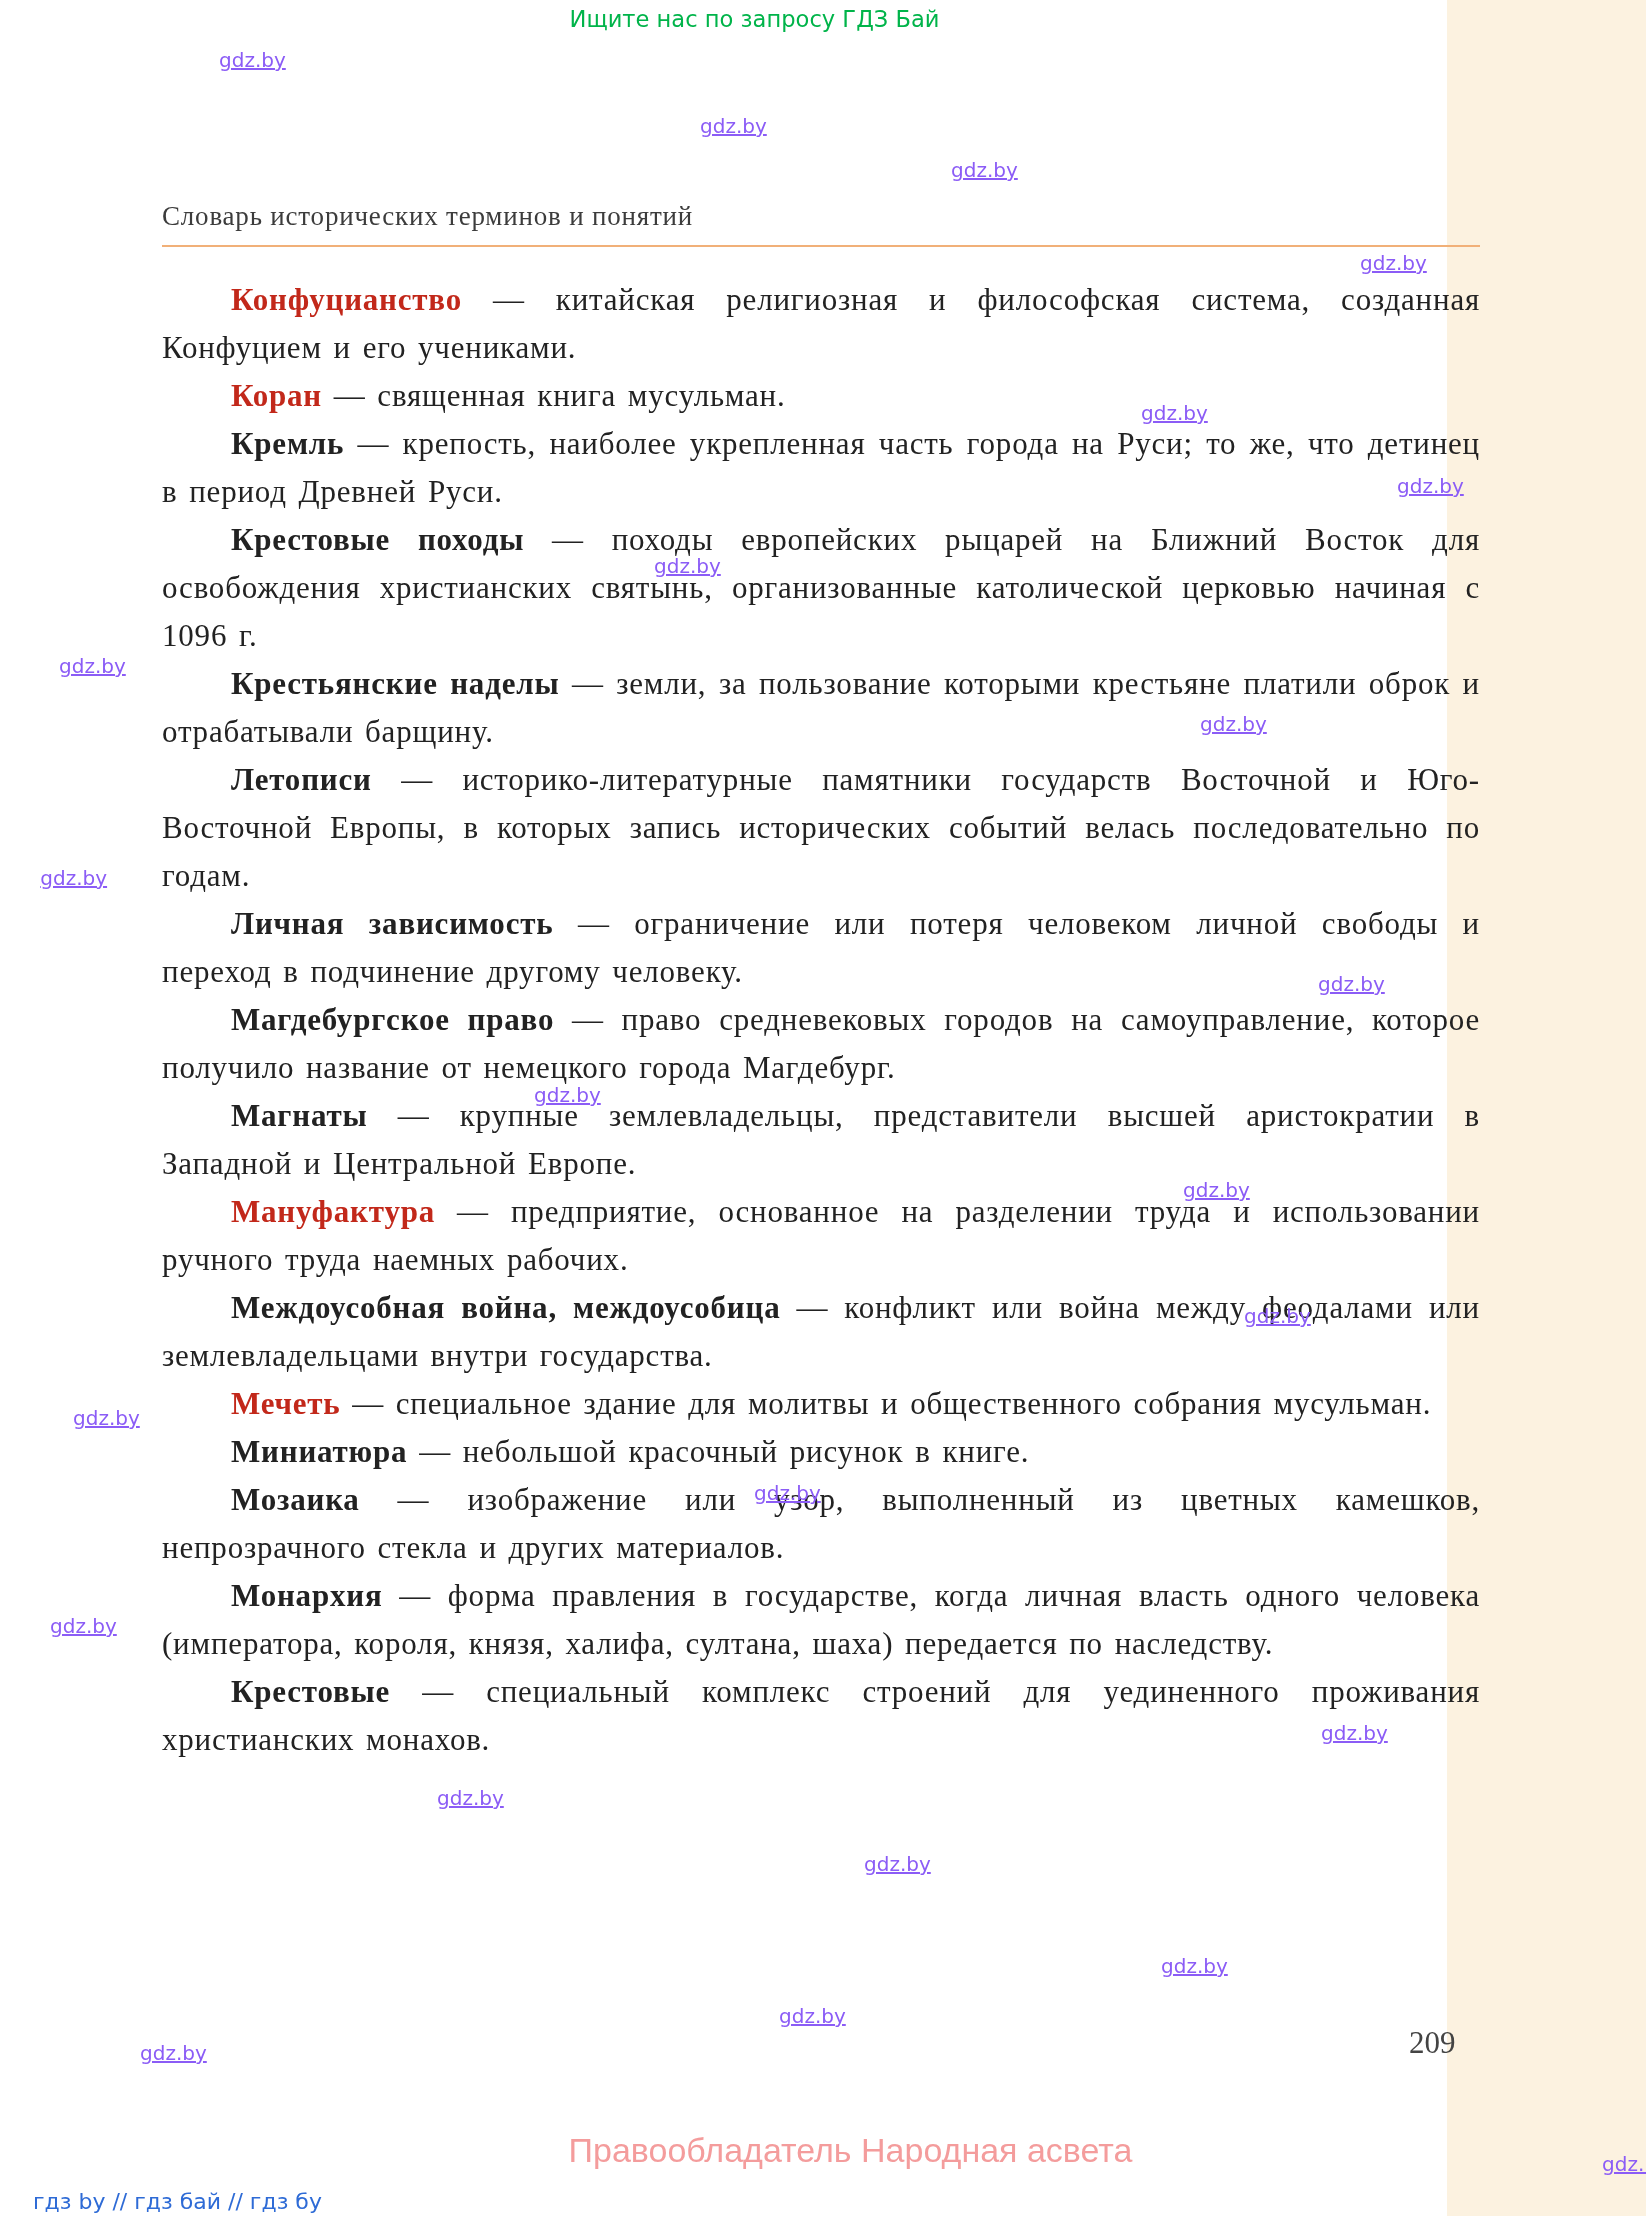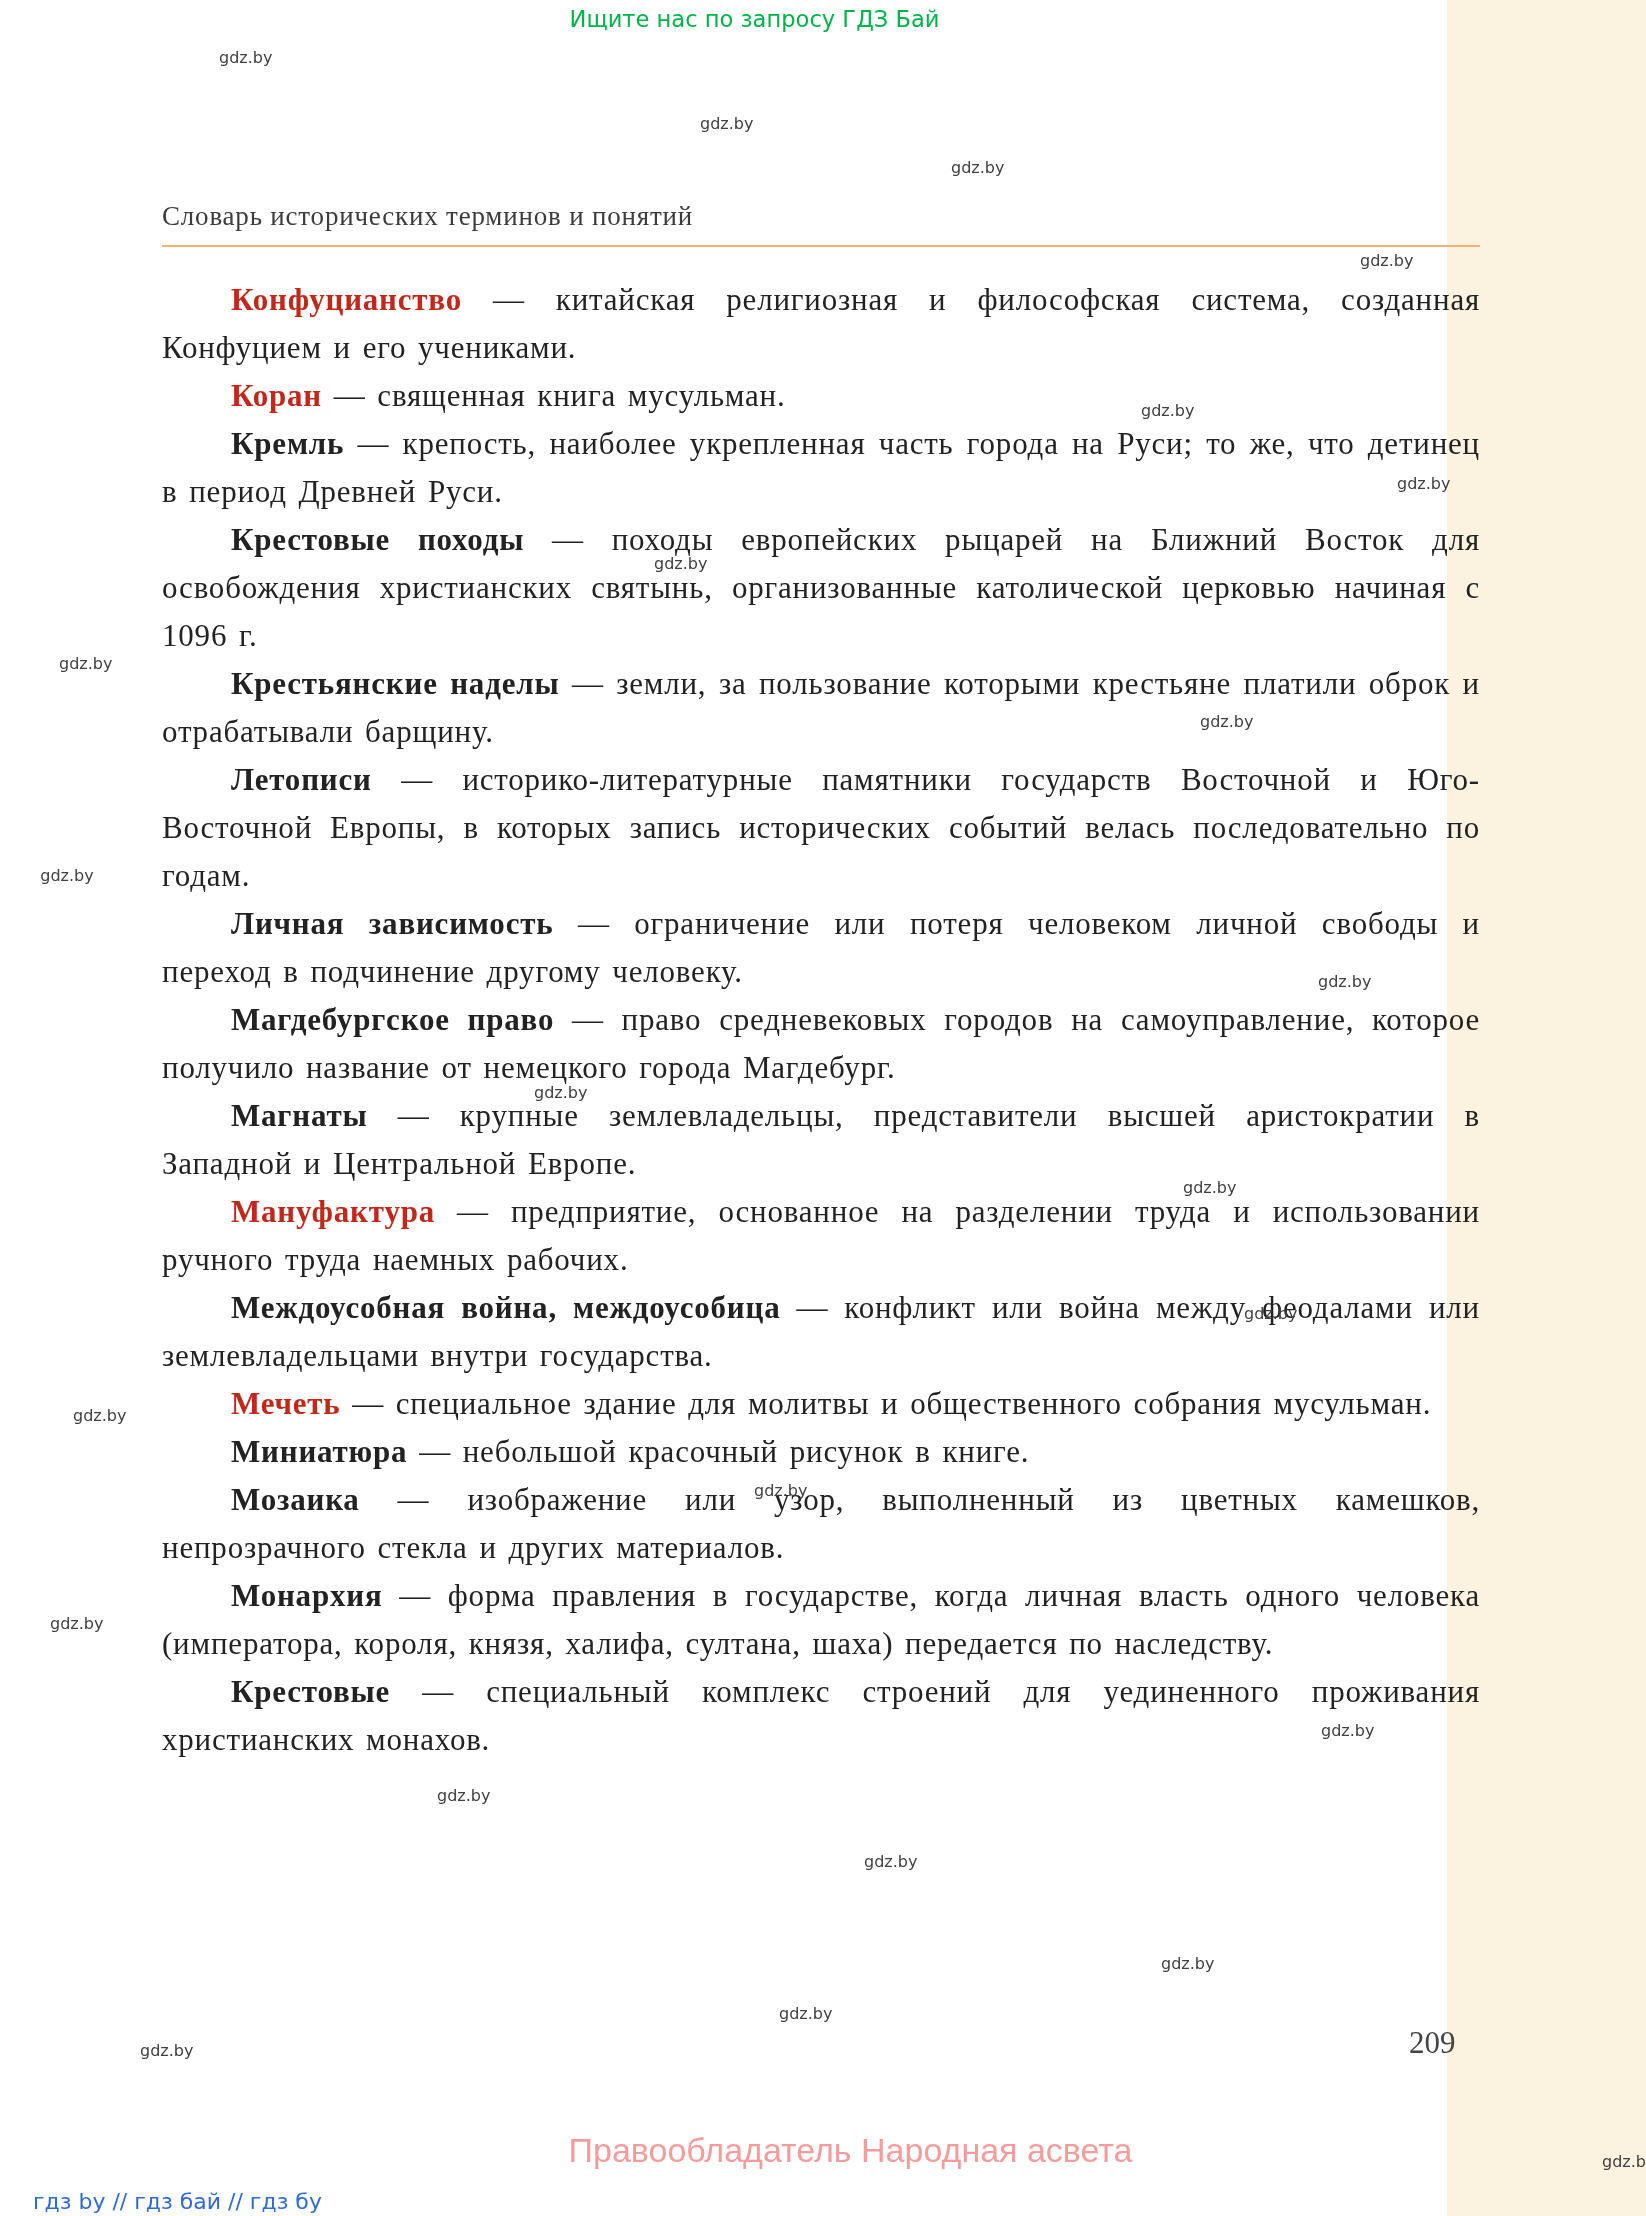--- a/index.html
+++ b/index.html
@@ -72,23 +72,24 @@
     width: 1647px;
     text-align: left;
     font-family: "DejaVu Sans", sans-serif;
     font-size: 22px;
     color: #2e6bd6;
     cursor: pointer;
   }
   .wm {
     position: absolute;
     font-family: "DejaVu Sans", sans-serif;
-    font-size: 16px;
-    color: #404040;
+    font-size: 20px;
+    color: #8b5cf6;
     white-space: nowrap;
+    text-decoration: underline;
   }
 </style>
 </head>
 <body>
 
 <div class="page">
   <div class="right-band" style="background: rgb(252, 242, 224);"></div>
 
   <div class="top-banner" style="color: rgb(0, 180, 74);">Ищите нас по запросу ГДЗ Бай</div>
 

